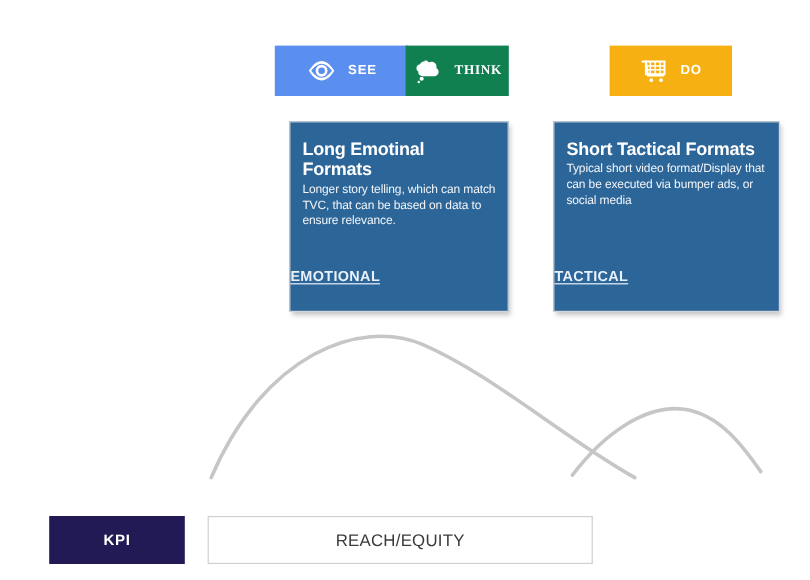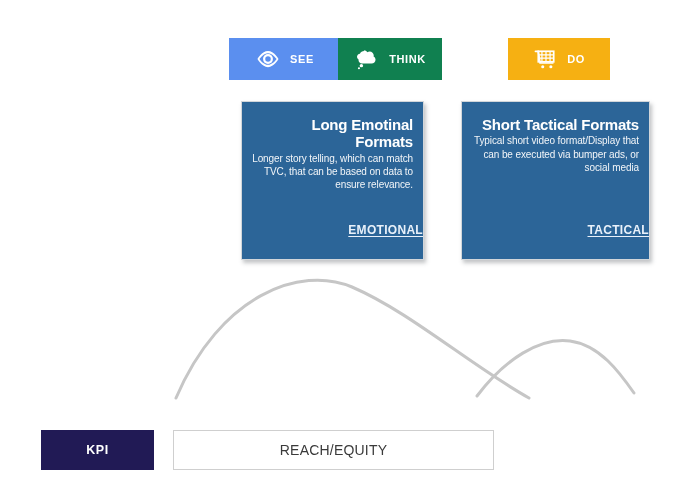--- a/index.html
+++ b/index.html
@@ -40,32 +40,32 @@
   }
   .badge .badge-icon {
     display: block;
     width: 26px;
     height: 26px;
     flex: 0 0 26px;
   }
   .badge .badge-icon svg { display: block; width: 100%; height: 100%; }
 
   #badge-see   { left: 229px; top: 38px; width: 111px;  background: #5b8fef; }
-  #badge-think { left: 338px; top: 38px; width: 104px; background: #108050; }
+  #badge-think { left: 338px; top: 38px; width: 86px; background: #108050; font-family: Liberation Serif, serif; }
   #badge-do    { left: 508px; top: 38px; width: 102px; background: #f6b012; }
 
   
   .card {
     position: absolute;
     background: #2c6598;
     box-sizing: border-box;
     border: 1px solid #d2d6da;
     box-shadow: 2px 3px 4px rgba(120,124,128,0.45);
     padding: 14px 10px 10px 10px;
-    text-align: right;
+    text-align: left;
     color: #ffffff;
   }
   #card-emotional { left: 241px; top: 101px; width: 183px; height: 159px; }
   #card-tactical  { left: 461px; top: 101px; width: 189px; height: 159px; }
 
   .card-title {
     font-size: 15px;
     font-weight: bold;
     line-height: 1.15;
     margin: 0 0 1px 0;

